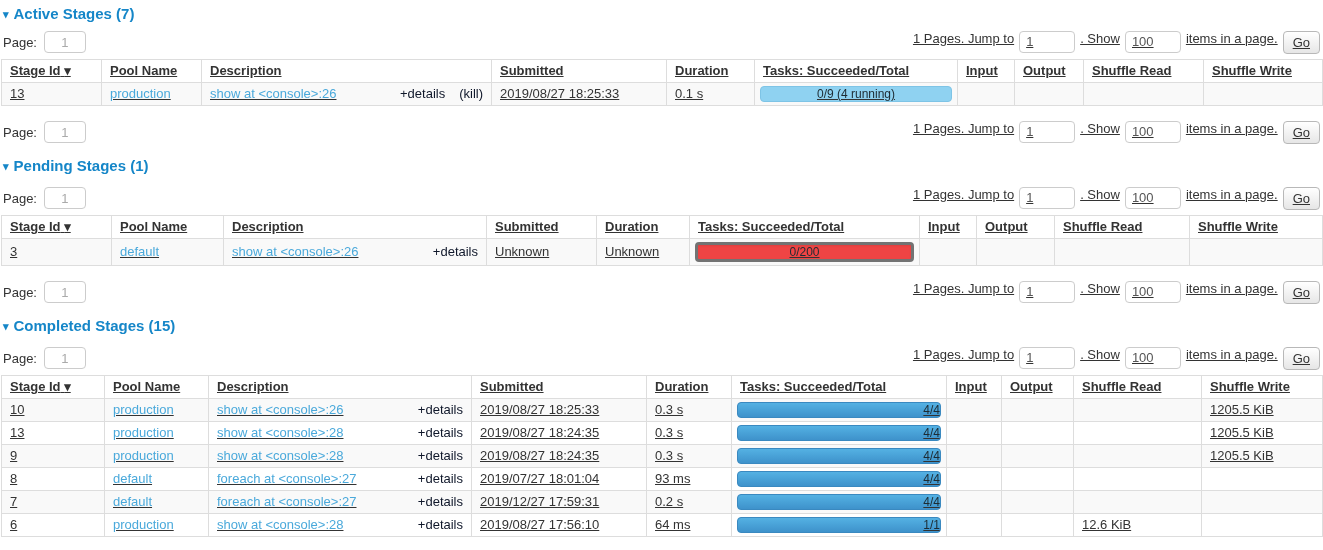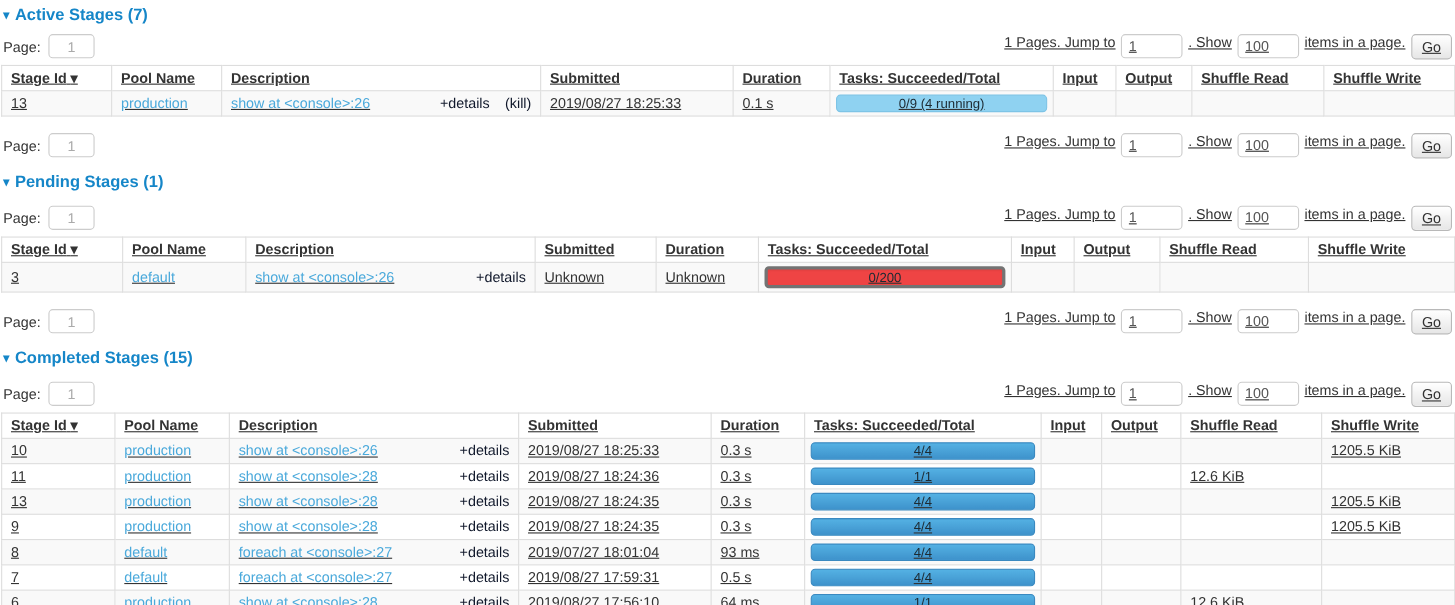--- a/index.html
+++ b/index.html
@@ -68,21 +68,21 @@
     text-align:center;
   }
   .progress span {
     position:relative; z-index:2; display:block; line-height:16px;
     font-size:12px; color:#1d2b33;
   }
   .progress.done {
     background:linear-gradient(var(--bar_blue_top,#54b1e3), var(--bar_blue_bottom,#3e92cb));
     border:1px solid #3a89c0; height:14px;
   }
-  .progress.done span { line-height:14px; }
+  .progress.done span { line-height:14px;text-align:right; }
   .progress.running {
     background:var(--bar_running,#8fd2f1);
     border:1px solid #7ec4e6; height:14px;
   }
   .progress.running span { line-height:14px; }
   .progress.empty {
     background:#ef4444; border:3px solid #737373; height:14px;
     box-shadow:inset 0 1px 2px rgba(0,0,0,.08);
   }
   .progress.empty span { line-height:14px; }
@@ -327,36 +327,20 @@
             <div class="progress done">
               <span>4/4</span>
             </div>
           </td>
           <td></td>
           <td></td>
           <td></td>
           <td>1205.5 KiB</td>
         </tr>
         <tr>
-          <td>11</td>
-          <td><a class="lnk">production</a></td>
-          <td class="desc-cell"><span class="desc-right"><span class="details">+details</span></span><a class="lnk">show at &lt;console&gt;:28</a></td>
-          <td>2019/08/27 18:24:36</td>
-          <td>0.3 s</td>
-          <td class="tasks-cell">
-            <div class="progress done">
-              <span>1/1</span>
-            </div>
-          </td>
-          <td></td>
-          <td></td>
-          <td>12.6 KiB</td>
-          <td></td>
-        </tr>
-        <tr>
           <td>13</td>
           <td><a class="lnk">production</a></td>
           <td class="desc-cell"><span class="desc-right"><span class="details">+details</span></span><a class="lnk">show at &lt;console&gt;:28</a></td>
           <td>2019/08/27 18:24:35</td>
           <td>0.3 s</td>
           <td class="tasks-cell">
             <div class="progress done">
               <span>4/4</span>
             </div>
           </td>
@@ -394,22 +378,22 @@
           </td>
           <td></td>
           <td></td>
           <td></td>
           <td></td>
         </tr>
         <tr>
           <td>7</td>
           <td><a class="lnk">default</a></td>
           <td class="desc-cell"><span class="desc-right"><span class="details">+details</span></span><a class="lnk">foreach at &lt;console&gt;:27</a></td>
-          <td>2019/08/27 17:59:31</td>
-          <td>0.5 s</td>
+          <td>2019/12/27 17:59:31</td>
+          <td>0.2 s</td>
           <td class="tasks-cell">
             <div class="progress done">
               <span>4/4</span>
             </div>
           </td>
           <td></td>
           <td></td>
           <td></td>
           <td></td>
         </tr>

